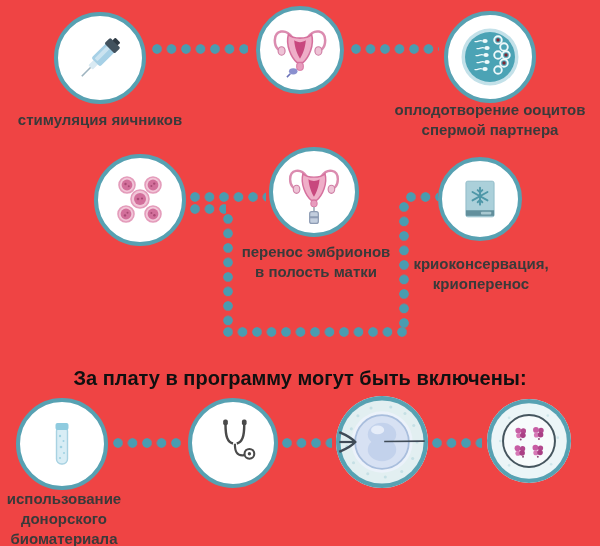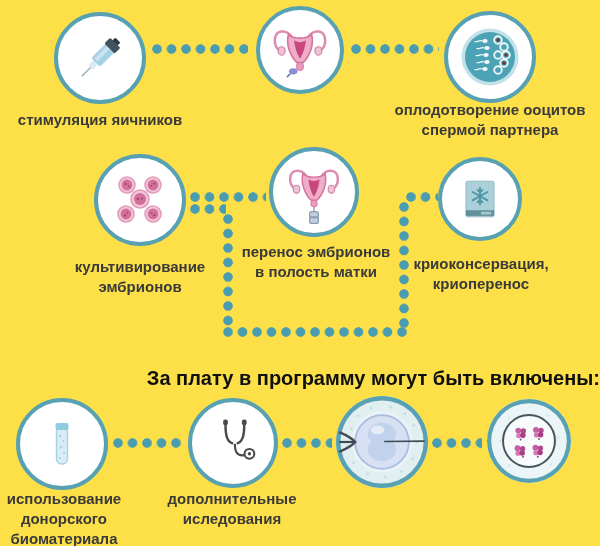--- a/index.html
+++ b/index.html
@@ -1,17 +1,17 @@
 <!DOCTYPE html>
 <html style="--teal: #57a1b2; --dot: #4a9cb0; --label: #3a3a3a; --heading: #101010; --pink: #d26f9b; --pink_dark: #c8487e; --icon_blue: #a6d0e6;"><head>
 <meta charset="utf-8">
 <style>
   html,body{margin:0;padding:0;background:#ffffff;}
   .stage{
-    position:relative;width:600px;height:546px;background:#fde047;overflow:hidden;
+    position:relative;width:600px;height:546px;background:#ef4444;overflow:hidden;
     font-family:"Liberation Sans", sans-serif;
   }
   .node{
     position:absolute;border:4px solid var(--teal,#57a1b2);border-radius:50%;
     background:#fff;box-sizing:border-box;
     display:flex;align-items:center;justify-content:center;
   }
   .node.fill{border:none;}
   .dots-h{
     position:absolute;height:10px;
@@ -21,21 +21,21 @@
   .dots-v{
     position:absolute;width:10px;
     background-image:radial-gradient(circle at 5px 5px, var(--dot,#4a9cb0) 4.4px, rgba(0,0,0,0) 5.1px);
     background-size:10px 14.5px;background-repeat:repeat-y;
   }
   .lbl{
     position:absolute;color:var(--label,#3a3a3a);font-size:15px;font-weight:bold;
     line-height:20px;text-align:center;white-space:pre-line;
   }
   .heading{
-    position:absolute;left:0;top:367px;width:600px;text-align:right;
+    position:absolute;left:0;top:367px;width:600px;text-align:center;
     color:var(--heading,#101010);font-size:20px;font-weight:bold;letter-spacing:0;
   }
 </style>
 </head>
 <body>
 
 <div class="stage">
 
   <div class="node" style="left:54px;top:12px;width:92px;height:92px">
     <svg width="66" height="66" viewBox="0 0 64 64">
@@ -174,22 +174,20 @@
           <line x1="34.5" y1="22.5" x2="32" y2="25"></line>
         <line x1="29.5" y1="35.5" x2="32" y2="33"></line>
           <line x1="34.5" y1="35.5" x2="32" y2="33"></line>
       </g>
       <circle cx="32" cy="29" r="2" fill="#4e97a8"></circle>
       <rect x="17" y="44" width="30" height="6" fill="#628f9c"></rect>
       <rect x="33" y="45.5" width="11" height="3" rx="1" fill="#a8c8d0"></rect>
     </svg>
   </div>
 
-  <div class="lbl" style="left:50px;top:257px;width:180px">культивирование
-эмбрионов</div>
   <div class="lbl" style="left:226px;top:242px;width:180px">перенос эмбрионов
 в полость матки</div>
   <div class="lbl" style="left:391px;top:254px;width:180px">криоконсервация,
 криоперенос</div>
 
   <div class="heading">За плату в программу могут быть включены:</div>
 
   <div class="node" style="left:16px;top:398px;width:92px;height:92px">
     <svg width="64" height="64" viewBox="0 0 64 64">
       <rect x="26.5" y="14" width="11" height="38" rx="5" fill="#d8edf5" stroke="#a8d2e2" stroke-width="1.4"></rect>
@@ -290,16 +288,14 @@
         <circle cx="-1.8" cy="2.6" r="2.3" fill="#d678b6"></circle>
           <circle cx="2" cy="2.4" r="2.5" fill="#a93f85"></circle>
         <circle cx="0" cy="6.2" r="0.9" fill="#8e4a77"></circle>
       </g>
     </svg>
   </div>
 
   <div class="lbl" style="left:2px;top:489px;width:124px">использование
 донорского
 биоматериала</div>
-  <div class="lbl" style="left:156px;top:489px;width:152px">дополнительные
-иследования</div>
 
 </div>
 
 </body></html>

